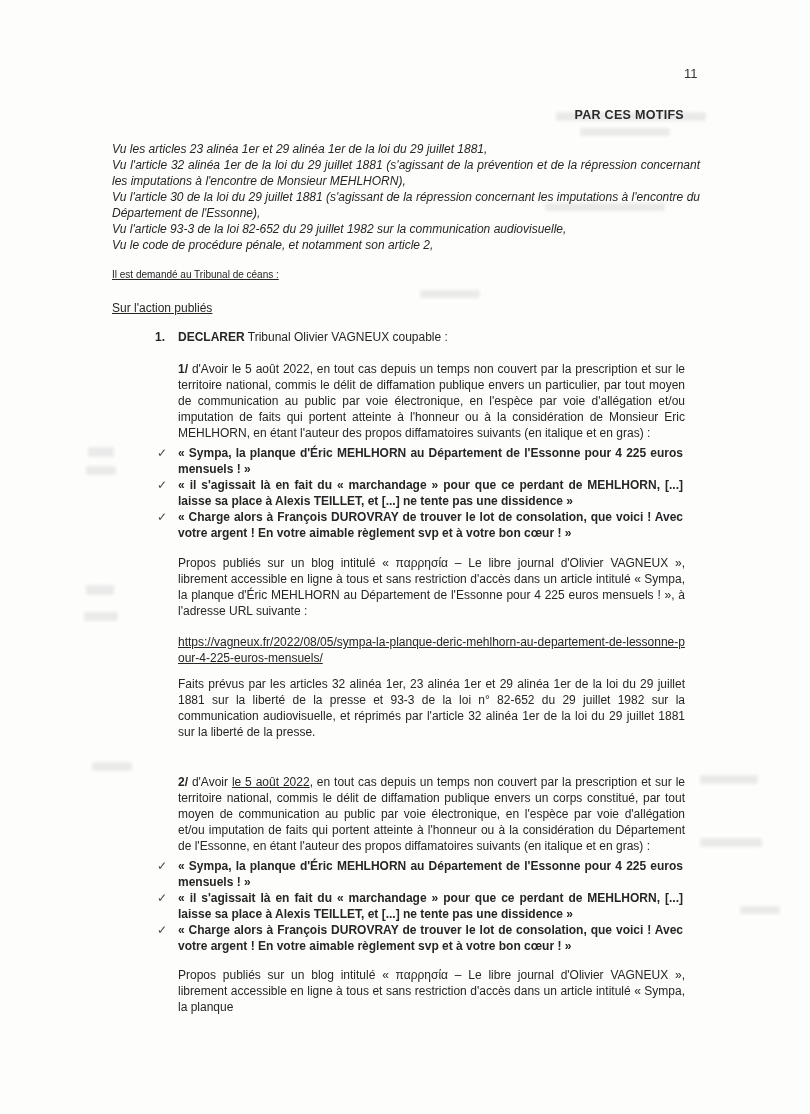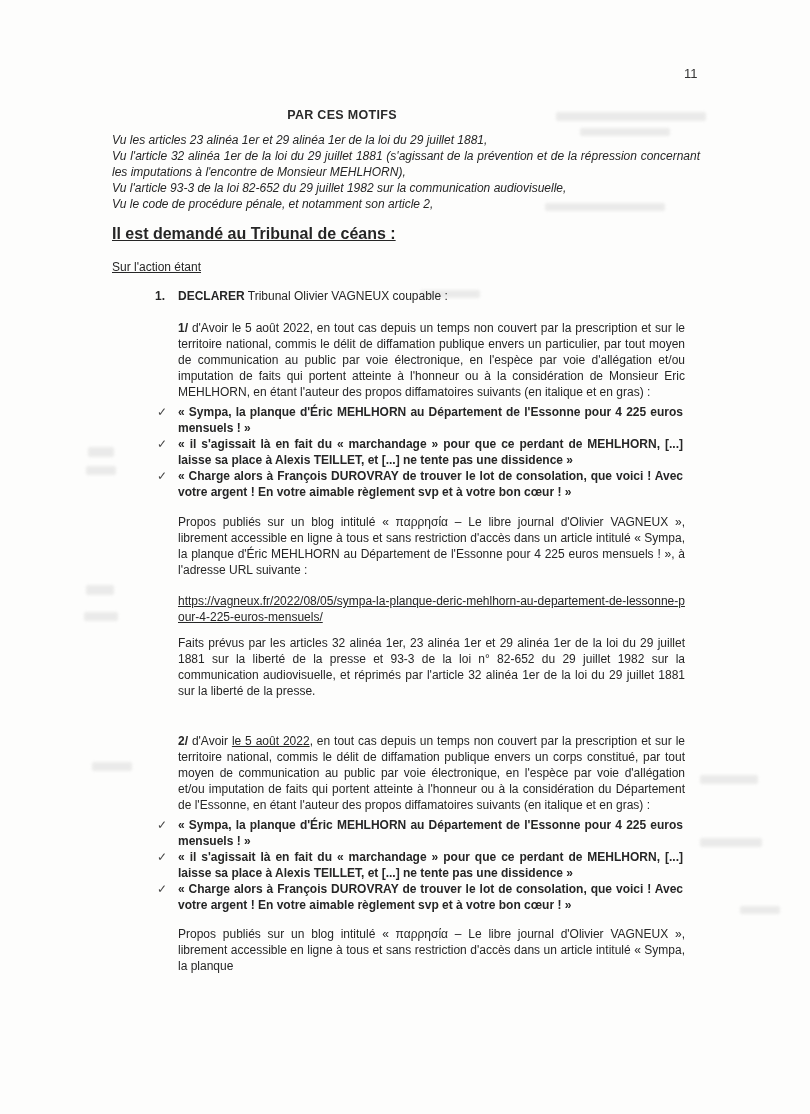--- a/index.html
+++ b/index.html
@@ -11,32 +11,32 @@
     font-family:"Liberation Sans", sans-serif;
     color:#262626;
     overflow:hidden;
   }
   .page-number {
     position:absolute; top:66px; left:684px;
     font-size:13px; color:#333;text-align:center;
   }
   .doc-title {
     position:absolute; top:108px; left:0; width:684px;
-    text-align:center; font-weight:bold; font-size:12.5px;
+    text-align:right; font-weight:bold; font-size:12.5px;
     letter-spacing:0.3px; color:#2a2a2a;
   }
   .content {
-    position:absolute; top:132px; left:112px; width:588px;
+    position:absolute; top:141px; left:112px; width:588px;
     font-size:12px; line-height:16px;
   }
   .visas { font-style:italic; }
   .visas p { text-align:justify; }
   .heading-bold {
     margin-top:14px;
-    font-weight:bold; font-size:16px;
+    font-weight:normal; font-size:10px;
     text-decoration:underline;
   }
   .heading-section {
     margin-top:17px;
     text-decoration:underline;
   }
   .item-lead {
     margin-top:13px;
     display:flex;
   }
@@ -95,27 +95,28 @@
 
   <div class="page-number">11</div>
 
   <div class="doc-title">PAR CES MOTIFS</div>
 
   <div class="content">
 
     <div class="visas">
       <p>Vu les articles 23 alinéa 1er et 29 alinéa 1er de la loi du 29 juillet 1881,</p>
       <p>Vu l'article 32 alinéa 1er de la loi du 29 juillet 1881 (s'agissant de la prévention et de la répression concernant les imputations à l'encontre de Monsieur MEHLHORN),</p>
+      <p>Vu l'article 30 de la loi du 29 juillet 1881 (s'agissant de la répression concernant les imputations à l'encontre du Département de l'Essonne),</p>
       <p>Vu l'article 93-3 de la loi 82-652 du 29 juillet 1982 sur la communication audiovisuelle,</p>
       <p>Vu le code de procédure pénale, et notamment son article 2,</p>
     </div>
 
     <p class="heading-bold">Il est demandé au Tribunal de céans :</p>
 
-    <p class="heading-section">Sur l'action étant</p>
+    <p class="heading-section">Sur l'action publiés</p>
 
     <div class="item-lead">
       <span class="num">1.</span>
       <span><b>DECLARER</b><span> Tribunal Olivier VAGNEUX coupable :</span></span>
     </div>
 
     <p class="para indent" style="margin-top:16px;"><b class="count-label">1/</b><span> d'Avoir le 5 août 2022, en tout cas depuis un temps non couvert par la prescription et sur le territoire national, commis le délit de diffamation publique envers un particulier, par tout moyen de communication au public par voie électronique, en l'espèce par voie d'allégation et/ou imputation de faits qui portent atteinte à l'honneur ou à la considération de Monsieur Eric MEHLHORN, en étant l'auteur des propos diffamatoires suivants (en italique et en gras) :</span></p>
 
     <ul class="quotes">
       <li>

